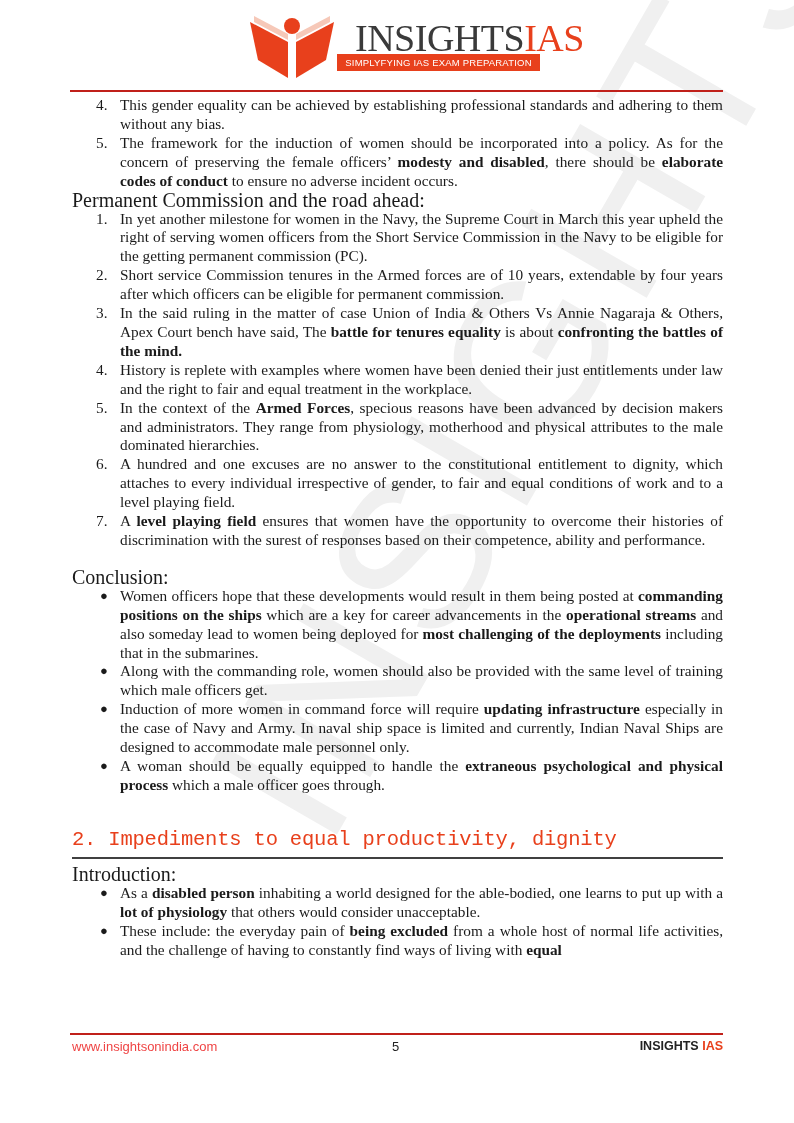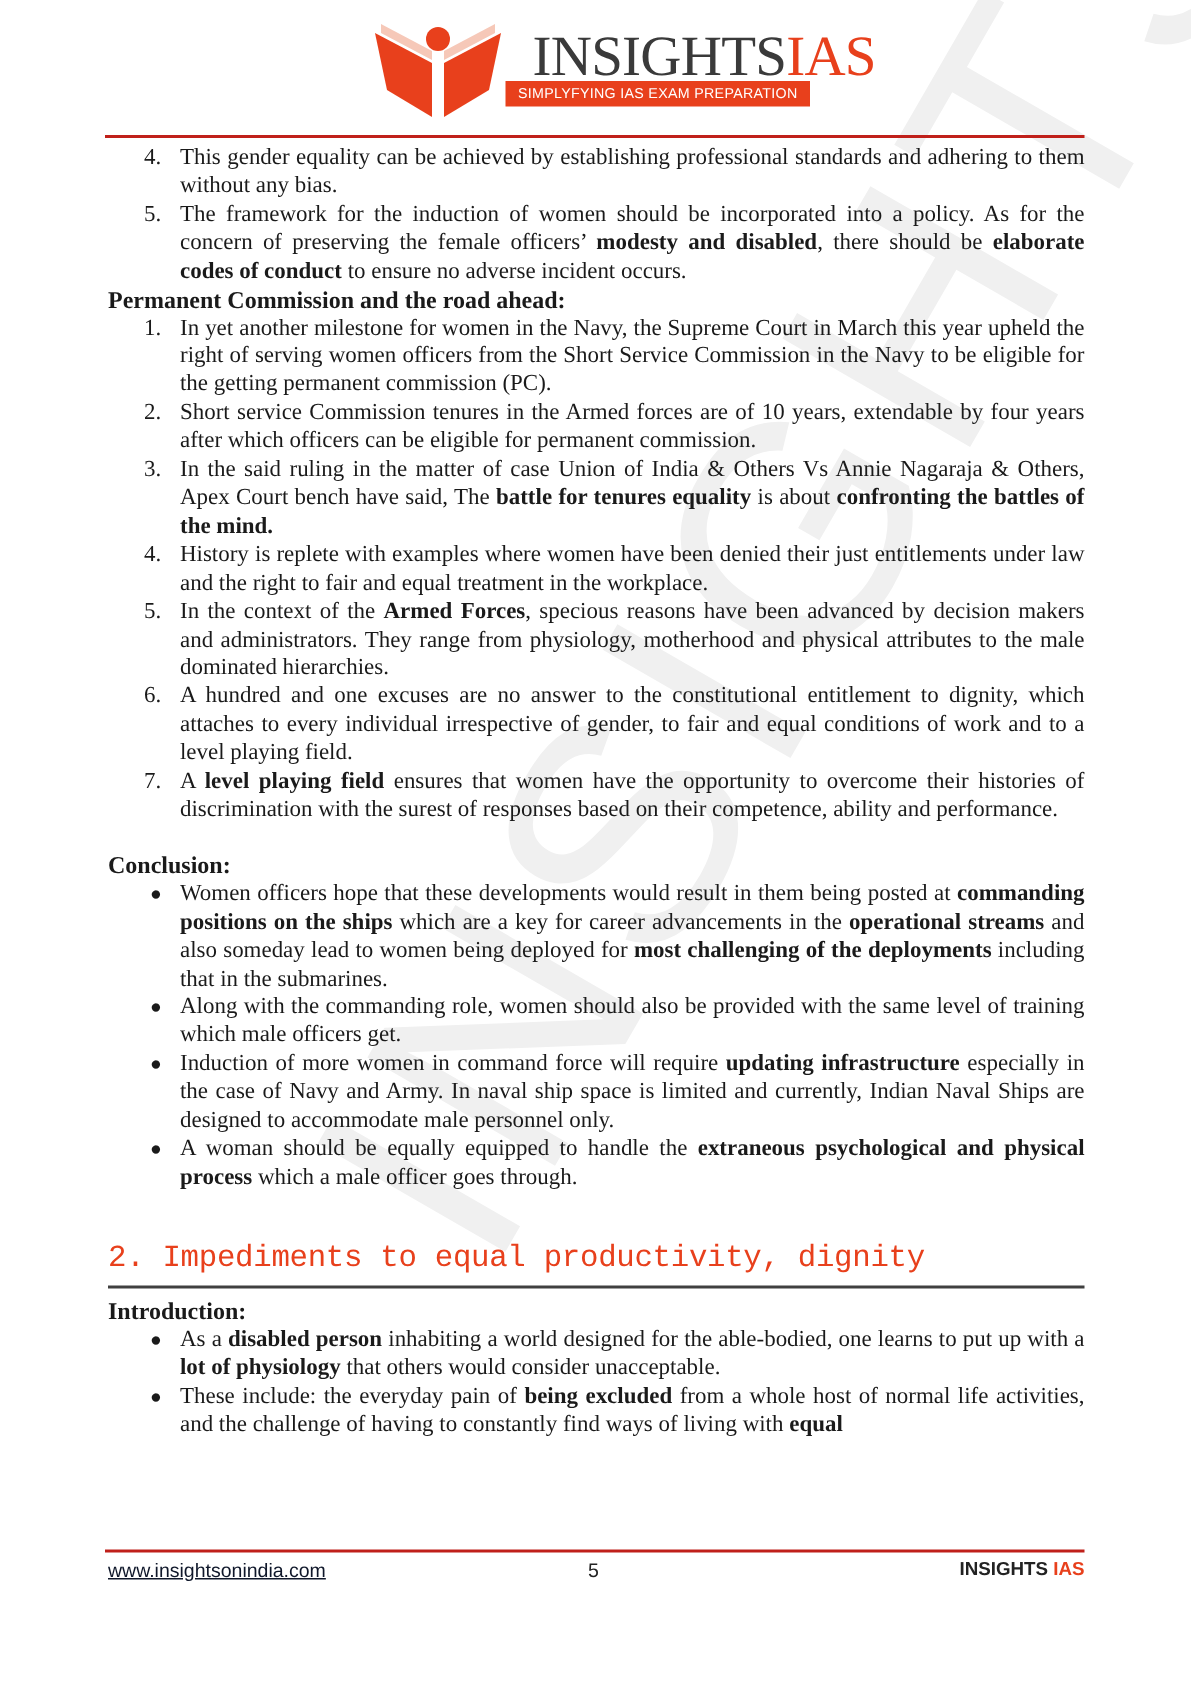--- a/index.html
+++ b/index.html
@@ -24,32 +24,32 @@
   .tagline { position: absolute; left: 337px; top: 54px; width: 203px; height: 17px; background: #e8401c; color: #fff;
     font-family: "Liberation Sans", sans-serif; font-size: 9.5px; line-height: 17px; text-align: center; letter-spacing: 0.2px; }
   .header-rule { position: absolute; left: 70px; top: 90px; width: 653px; height: 1.5px; background: #c0201a; }
 
   
   .content { position: absolute; left: 72px; top: 96px; width: 651px; z-index: 1; font-size: 15.3px; line-height: 18.9px; }
   .content b { font-weight: bold; }
   .li { position: relative; padding-left: 48px; text-align: justify; }
   .li .marker { position: absolute; left: 24px; top: 0; }
   .li .bullet { position: absolute; left: 28px; top: 0; font-size: 13px; }
-  .subhead { font-weight: bold; font-size: 16px; line-height: 19px; }
+  .subhead { font-weight: normal; font-size: 20px; line-height: 19px; }
   .gap-small { height: 18px; }
 
   .section-title {
     font-family: Liberation Mono, monospace; color: #e8401c; font-size: 20.5px; line-height: 26px;
     margin-top: 32px; padding-bottom: 4px; border-bottom: 2.5px solid #404040; letter-spacing: -0.2px;
   }
 
   
   .footer-rule { position: absolute; left: 70px; top: 1033px; width: 653px; height: 1.5px; background: #c0201a; }
   .footer { position: absolute; left: 72px; top: 1039px; width: 651px; height: 18px; font-family: "Liberation Sans", sans-serif; font-size: 13px; }
-  .footer .url { position: absolute; left: 0; top: 0; color: #0f172a; text-decoration: underline; }
+  .footer .url { position: absolute; left: 0; top: 0; color: #ef4444; }
   .footer .page { position: absolute; left: 320px; top: 0; color: #222; }
   .footer .brand-small { position: absolute; right: 0; top: 0; font-weight: bold; color: #222; font-size: 12.5px; }
   .footer .brand-small .r { color: #e8401c; }
 </style>
 </head>
 <body>
 
 <div class="watermark">INSIGHTS IAS</div>
 
 <div class="header">

